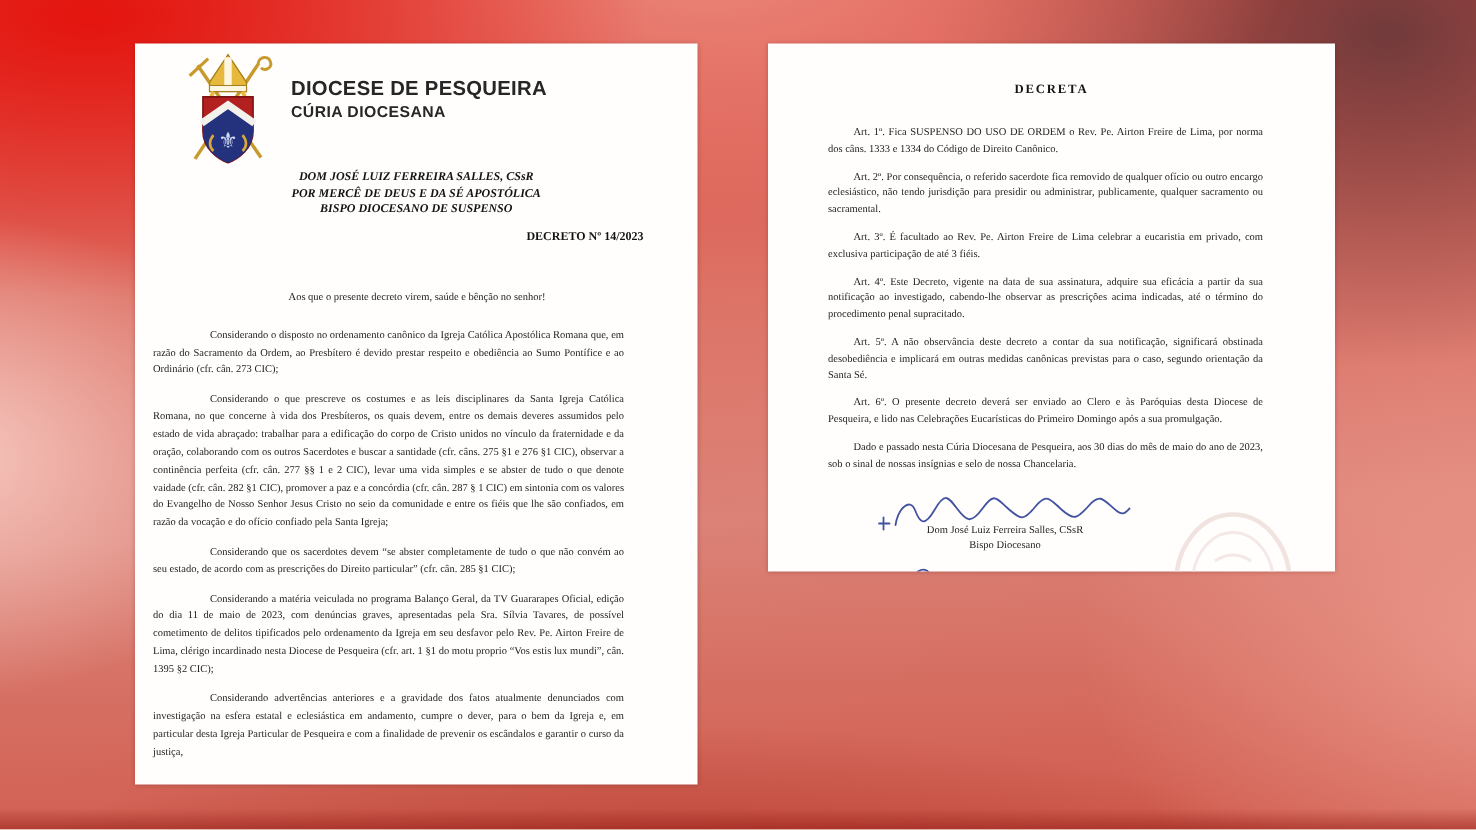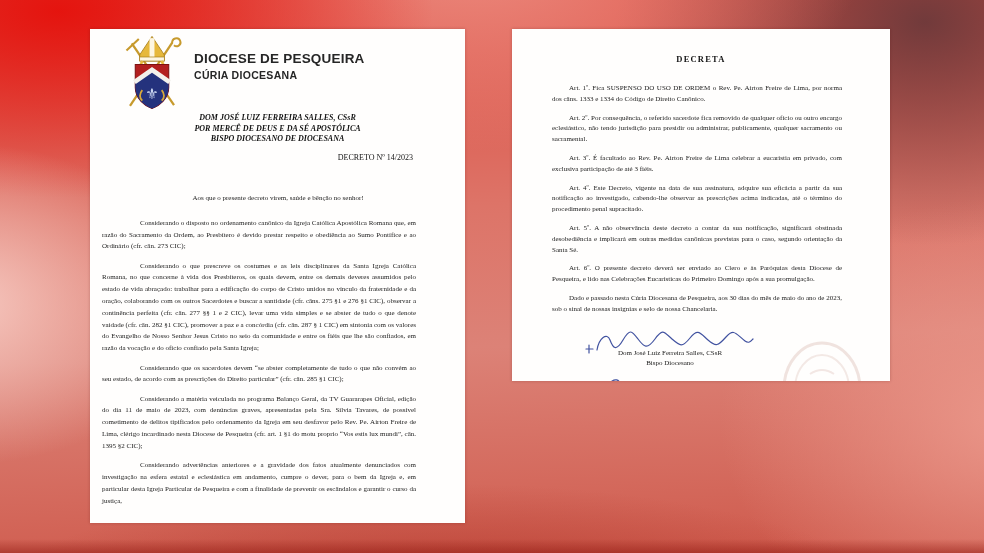--- a/index.html
+++ b/index.html
@@ -33,21 +33,21 @@
   .coat{position:absolute;left:18px;top:6px;width:88px;height:82px;}
 
   .org-header{position:absolute;left:104px;top:22px;width:248px;text-align:left;
     font-family:"Liberation Sans", sans-serif;color:#262626;}
   .org-title{font-size:13.5px;font-weight:800;letter-spacing:.2px;}
   .org-subtitle{font-size:10.5px;font-weight:800;margin-top:3px;letter-spacing:.3px;}
 
   .bishop-block{position:absolute;left:40px;right:40px;top:84px;text-align:center;
     font-weight:bold;font-style:italic;font-size:8px;line-height:10.6px;color:#141414;}
 
-  .decree-number{position:absolute;right:52px;top:124px;font-weight:normal;font-size:8px;color:#141414;}
+  .decree-number{position:absolute;right:36px;top:124px;font-weight:bold;font-size:8px;color:#141414;}
 
   .body-left{position:absolute;left:12px;top:152px;width:314px;
     font-size:7px;line-height:11.8px;text-align:justify;color:#222;}
   .body-left .salutation{margin:12px 0 13px;text-indent:38px;text-align:center;}
   .body-left .para{margin:0 0 7.5px;text-indent:38px;}
 
   .decreta-heading{position:absolute;left:0;width:100%;top:25px;text-align:center;
     font-weight:bold;font-size:8.5px;letter-spacing:1.2px;color:#141414;}
   .body-right{position:absolute;left:40px;top:54px;width:290px;
     font-size:7px;line-height:10.8px;text-align:justify;color:#222;}
@@ -95,21 +95,21 @@
   </svg>
 
   <div class="org-header">
     <div class="org-title">DIOCESE DE PESQUEIRA</div>
     <div class="org-subtitle">CÚRIA DIOCESANA</div>
   </div>
 
   <div class="bishop-block">
     <div>DOM JOSÉ LUIZ FERREIRA SALLES, CSsR</div>
     <div>POR MERCÊ DE DEUS E DA SÉ APOSTÓLICA</div>
-    <div>BISPO DIOCESANO DE DIOCESANA</div>
+    <div>BISPO DIOCESANO DE SUSPENSO</div>
   </div>
 
   <div class="decree-number">DECRETO Nº 14/2023</div>
 
   <div class="body-left">
     <p class="salutation">Aos que o presente decreto virem, saúde e bênção no senhor!</p>
     <p class="para">Considerando o disposto no ordenamento canônico da Igreja Católica Apostólica Romana que, em razão do Sacramento da Ordem, ao Presbítero é devido prestar respeito e obediência ao Sumo Pontífice e ao Ordinário (cfr. cân. 273 CIC);</p>
     <p class="para">Considerando o que prescreve os costumes e as leis disciplinares da Santa Igreja Católica Romana, no que concerne à vida dos Presbíteros, os quais devem, entre os demais deveres assumidos pelo estado de vida abraçado: trabalhar para a edificação do corpo de Cristo unidos no vínculo da fraternidade e da oração, colaborando com os outros Sacerdotes e buscar a santidade (cfr. câns. 275 §1 e 276 §1 CIC), observar a continência perfeita (cfr. cân. 277 §§ 1 e 2 CIC), levar uma vida simples e se abster de tudo o que denote vaidade (cfr. cân. 282 §1 CIC), promover a paz e a concórdia (cfr. cân. 287 § 1 CIC) em sintonia com os valores do Evangelho de Nosso Senhor Jesus Cristo no seio da comunidade e entre os fiéis que lhe são confiados, em razão da vocação e do ofício confiado pela Santa Igreja;</p>
     <p class="para">Considerando que os sacerdotes devem “se abster completamente de tudo o que não convém ao seu estado, de acordo com as prescrições do Direito particular” (cfr. cân. 285 §1 CIC);</p>
     <p class="para">Considerando a matéria veiculada no programa Balanço Geral, da TV Guararapes Oficial, edição do dia 11 de maio de 2023, com denúncias graves, apresentadas pela Sra. Sílvia Tavares, de possível cometimento de delitos tipificados pelo ordenamento da Igreja em seu desfavor pelo Rev. Pe. Airton Freire de Lima, clérigo incardinado nesta Diocese de Pesqueira (cfr. art. 1 §1 do motu proprio “Vos estis lux mundi”, cân. 1395 §2 CIC);</p>

